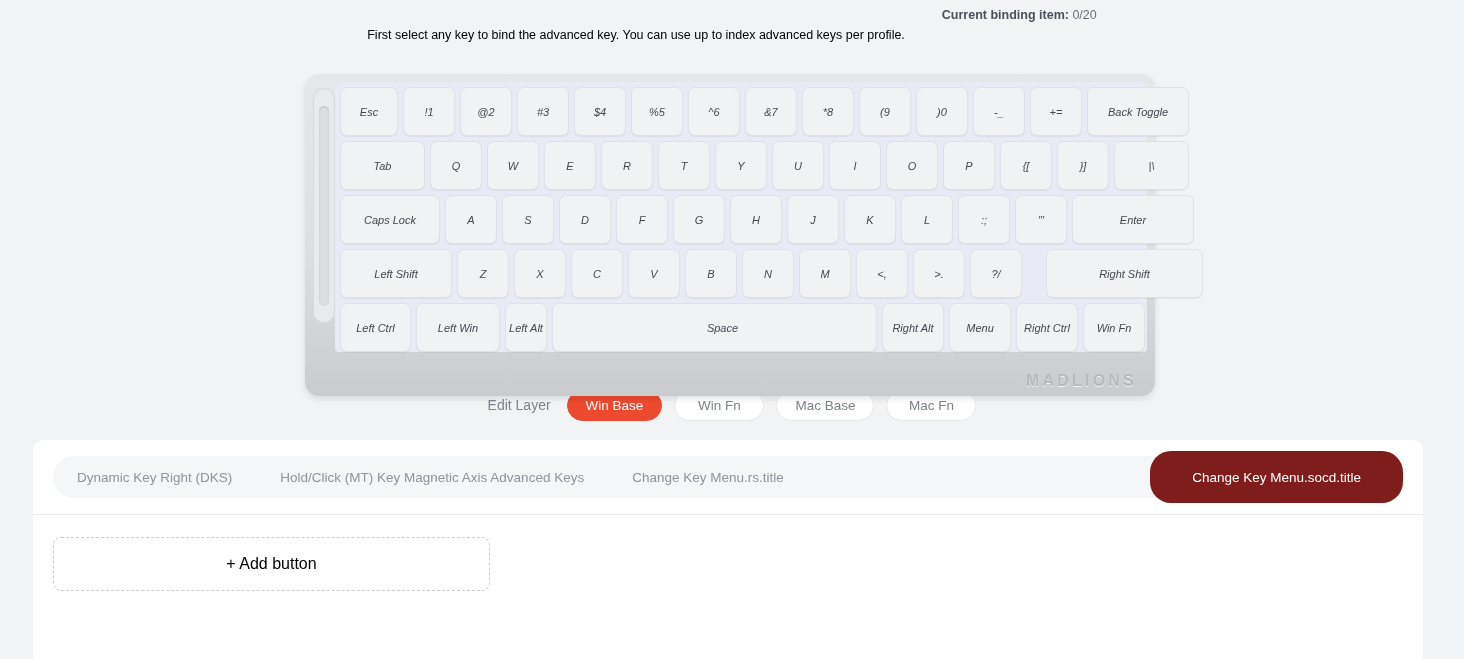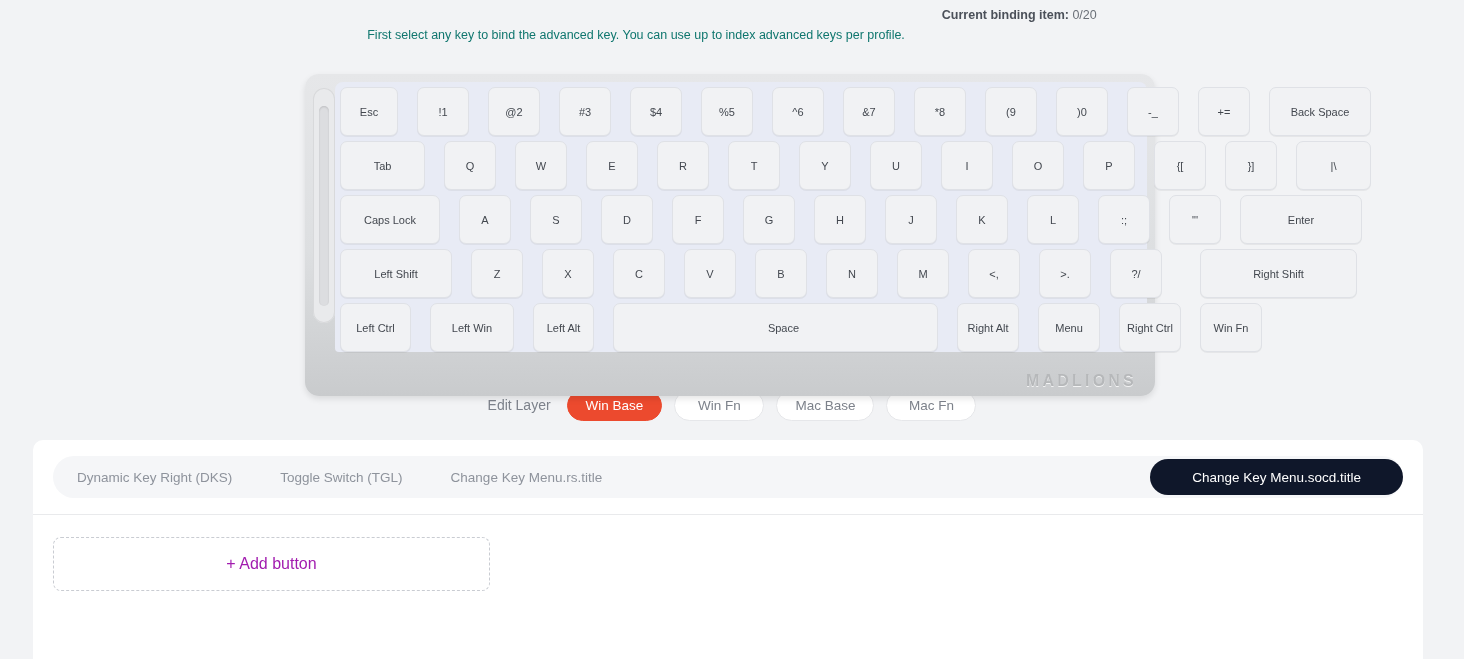--- a/index.html
+++ b/index.html
@@ -15,21 +15,21 @@
   
   .hint-bar {
     height: 30px;
     display: flex;
     align-items: center;
     justify-content: center;
     gap: 12px;
     font-size: 12.5px;
     background: #f2f3f5;
   }
-  .hint-text { color: #0f766e; margin-top: 40px; }
+  .hint-text { color: #000000; margin-top: 40px; }
   .hint-current { color: #4b5059; font-weight: 600; margin-left: 25px; }
   .hint-current .count { font-weight: 400; color: #6b7078; }
 
   
   .kb-stage {
     position: relative;
     width: 1464px;
     height: 345px;
   }
   .kb-case {
@@ -70,23 +70,24 @@
     font-size: 16px;
     letter-spacing: 3.2px;
     font-weight: 700;
     color: #b6b8ba;
     text-shadow: 0 1px 0 rgba(255,255,255,.75);
     user-select: none;
   }
 
   .kb-row {
     display: flex;
-    gap: 19px;
+    gap: 5px;
     padding: 0 5px;
     margin-bottom: 5px;
+    font-style: italic;
   }
   .kb-row:first-child { padding-top: 5px; }
 
   .key {
     height: 49px;
     background: #f1f2f4;
     border: 1px solid #dfe1e6;
     border-radius: 7px;
     display: flex;
     align-items: center;
@@ -157,43 +158,43 @@
     align-items: center;
     justify-content: center;
     font-size: 13.5px;
     color: #8e939c;
     cursor: pointer;
     border-radius: 21px;
     padding: 0 24px;
     white-space: nowrap;
   }
   .tab.active {
-    background: #0f172a;
+    background: #7f1d1d;
     color: #ffffff;
     font-weight: 400;
     margin-left: auto;
     padding: 16px 42px;
-    height: 36px;
+    height: 52px;
   }
   .panel-divider {
     margin-top: 16px;
     height: 1px;
     background: #e9eaec;
   }
   .panel-body { padding: 22px 20px; }
   .add-button {
     width: 437px;
     height: 54px;
     border: 1px dashed #c9ccd2;
     border-radius: 8px;
     display: flex;
     align-items: center;
     justify-content: center;
     font-size: 16px;
-    color: #a21caf;
+    color: #000000;
     background: #ffffff;
     cursor: pointer;
   }
 </style>
 </head>
 <body>
 
 <div class="hint-bar">
   <span class="hint-text">First select any key to bind the advanced key. You can use up to index advanced keys per profile.</span>
   <span class="hint-current">
@@ -215,21 +216,21 @@
           <div class="key" style="width: 52px;">#3</div>
           <div class="key" style="width: 52px;">$4</div>
           <div class="key" style="width: 52px;">%5</div>
           <div class="key" style="width: 52px;">^6</div>
           <div class="key" style="width: 52px;">&amp;7</div>
           <div class="key" style="width: 52px;">*8</div>
           <div class="key" style="width: 52px;">(9</div>
           <div class="key" style="width: 52px;">)0</div>
           <div class="key" style="width: 52px;">-_</div>
           <div class="key" style="width: 52px;">+=</div>
-          <div class="key" style="width: 102px;">Back Space</div>
+          <div class="key" style="width: 102px;">Back Toggle</div>
         </div>
         <div class="kb-row">
           <div class="key" style="width: 85px;">Tab</div>
           <div class="key" style="width: 52px;">Q</div>
           <div class="key" style="width: 52px;">W</div>
           <div class="key" style="width: 52px;">E</div>
           <div class="key" style="width: 52px;">R</div>
           <div class="key" style="width: 52px;">T</div>
           <div class="key" style="width: 52px;">Y</div>
           <div class="key" style="width: 52px;">U</div>
@@ -265,21 +266,21 @@
           <div class="key" style="width: 52px;">N</div>
           <div class="key" style="width: 52px;">M</div>
           <div class="key" style="width: 52px;">&lt;,</div>
           <div class="key" style="width: 52px;">&gt;.</div>
           <div class="key" style="width: 52px;">?/</div>
           <div class="key" style="width: 157px; margin-left: 19px;">Right Shift</div>
         </div>
         <div class="kb-row">
           <div class="key" style="width: 71px;">Left Ctrl</div>
           <div class="key" style="width: 84px;">Left Win</div>
-          <div class="key" style="width: 61px;">Left Alt</div>
+          <div class="key" style="width: 42px;">Left Alt</div>
           <div class="key" style="width: 325px; padding-left: 16px;">Space</div>
           <div class="key" style="width: 62px;">Right Alt</div>
           <div class="key" style="width: 62px;">Menu</div>
           <div class="key" style="width: 62px;">Right Ctrl</div>
           <div class="key" style="width: 62px;">Win Fn</div>
         </div>
       </div>
     <div class="kb-brand">MADLIONS</div>
   </div>
 </div>
@@ -291,21 +292,21 @@
       <div class="layer-pill">Win Fn</div>
       <div class="layer-pill">Mac Base</div>
       <div class="layer-pill">Mac Fn</div>
     </div>
 </div>
 
 <div class="panel">
   <div class="tabbar-wrap">
     <div class="tabbar" id="tabbar">
         <div class="tab">Dynamic Key Right (DKS)</div>
-        <div class="tab">Toggle Switch (TGL)</div>
+        <div class="tab">Hold/Click (MT) Key Magnetic Axis Advanced Keys</div>
         <div class="tab">Change Key Menu.rs.title</div>
         <div class="tab active">Change Key Menu.socd.title</div>
       </div>
   </div>
   <div class="panel-divider"></div>
   <div class="panel-body">
     <div class="add-button">+ Add button</div>
   </div>
 </div>
 

